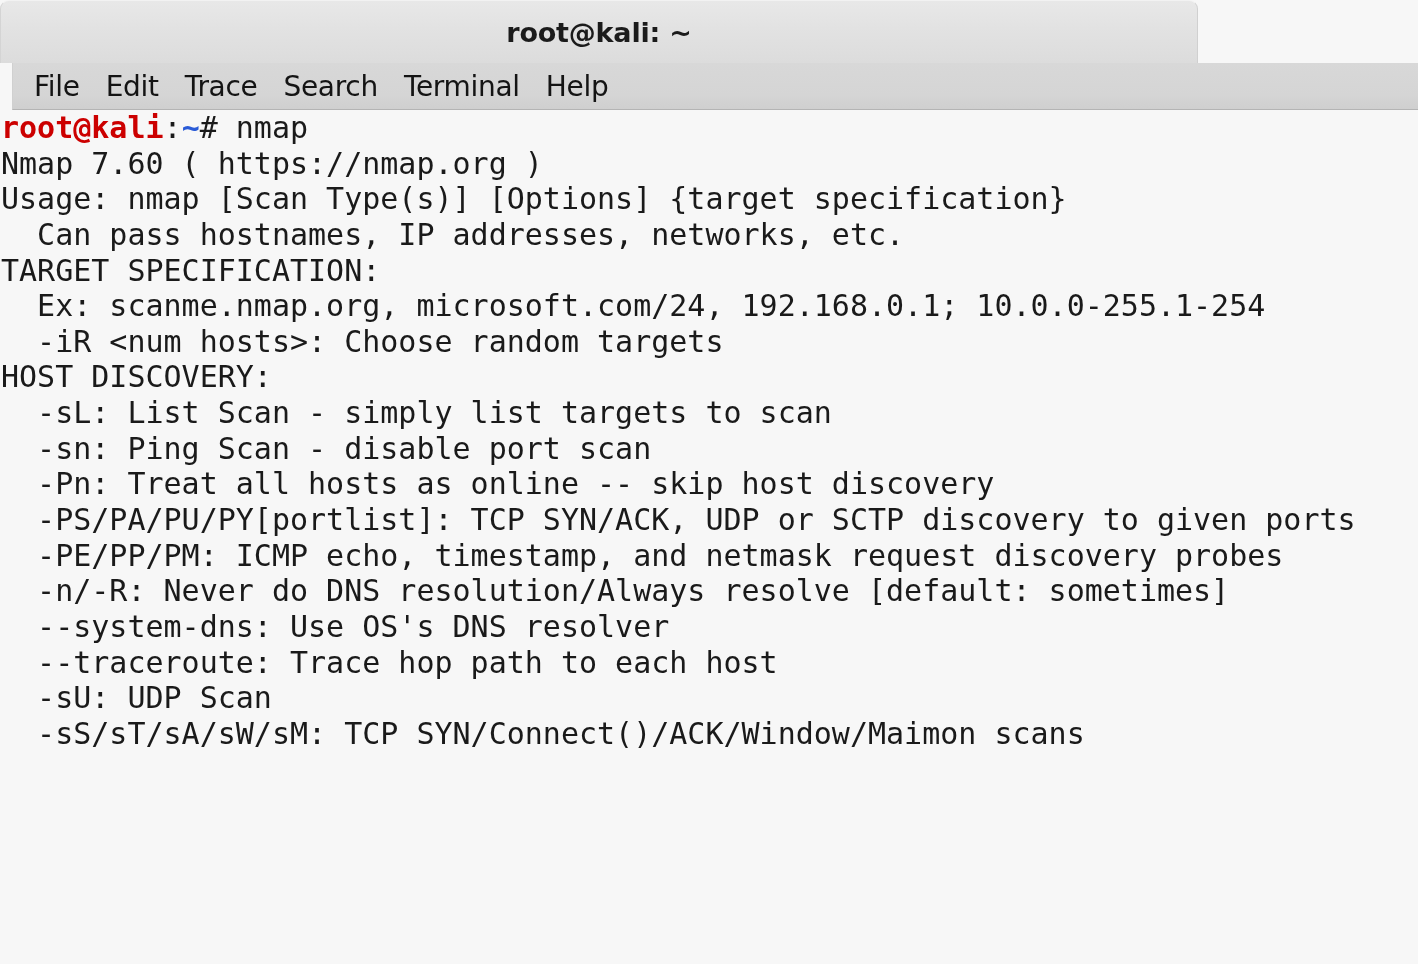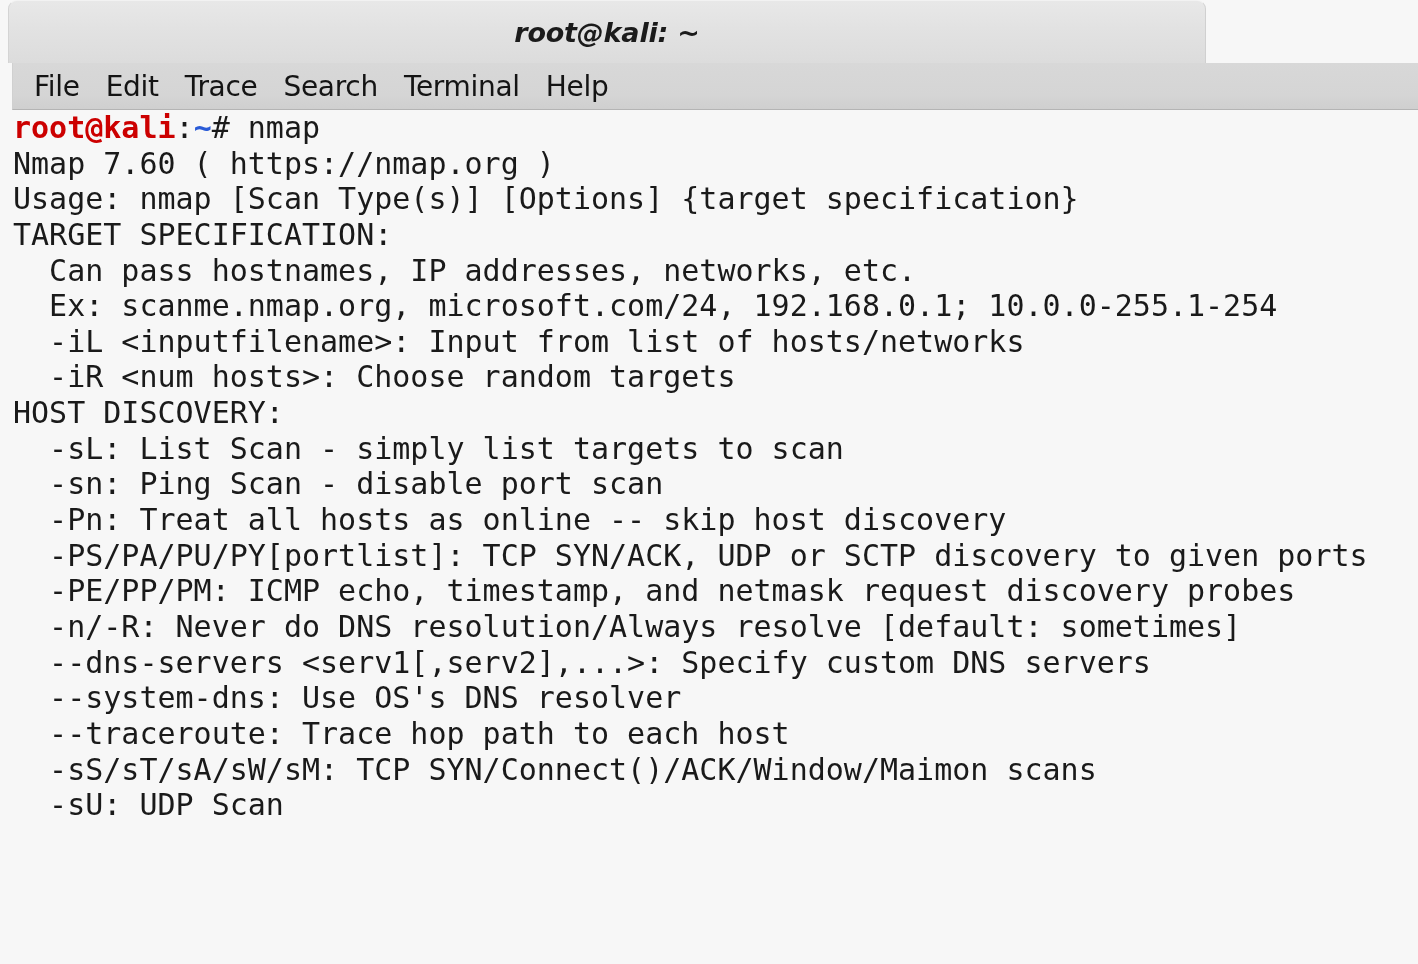--- a/index.html
+++ b/index.html
@@ -16,33 +16,32 @@
     width: 1418px;
     height: 964px;
     overflow: hidden;
     background: #f7f7f7;
     box-sizing: border-box;
   }
 
   
   #titlebar {
     position: absolute;
-    left: 8px;
+    left: 0;
     top: 0;
     width: 1198px;
     height: 63px;
     background: linear-gradient(to bottom, #e8e8e8 0%, #e2e2e2 45%, #dcdcdc 100%);
     border-top-left-radius: 9px;
     border-top-right-radius: 9px;
     border-top: 1px solid #f2f2f2;
     border-left: 1px solid #d4d4d4;
     border-right: 1px solid #d0d0d0;
     box-sizing: border-box;
     overflow: hidden;
-    font-style: italic;
   }
   #titlebar-title {
     position: absolute;
     left: 0;
     top: 0;
     width: 100%;
     height: 63px;
     line-height: 63px;
     text-align: center;
     font-family: "DejaVu Sans", sans-serif;
@@ -90,21 +89,20 @@
     height: 854px;
     background: #f7f7f7;
     overflow: hidden;
     box-sizing: border-box;
   }
   #term-lines {
     position: absolute;
     left: 0px;
     top: 0px;
     width: 1248px;
-    padding-left: 12px;
   }
   .tline {
     height: 35.65px;
     line-height: 35.65px;
     font-family: "DejaVu Sans Mono", monospace;
     font-size: 30px;
     color: #1a1a1a;
     white-space: pre;
     letter-spacing: 0px;
     padding-left: 1px;
@@ -141,33 +139,31 @@
     <div class="menu-item">Search</div>
     <div class="menu-item">Terminal</div>
     <div class="menu-item">Help</div>
   </div>
 
   <div id="terminal">
     <div id="term-lines">
       <div class="tline"><span class="p-user">root@kali</span><span class="p-colon">:</span><span class="p-path">~</span><span class="p-hash"># </span><span class="p-hash">nmap</span></div>
     <div class="tline">Nmap 7.60 ( https://nmap.org )</div>
         <div class="tline">Usage: nmap [Scan Type(s)] [Options] {target specification}</div>
+        <div class="tline">  Can pass hostnames, IP addresses, networks, etc.</div>
         <div class="tline">TARGET SPECIFICATION:</div>
-        <div class="tline">  Can pass hostnames, IP addresses, networks, etc.</div>
         <div class="tline">  Ex: scanme.nmap.org, microsoft.com/24, 192.168.0.1; 10.0.0-255.1-254</div>
-        <div class="tline">  -iL &lt;inputfilename&gt;: Input from list of hosts/networks</div>
         <div class="tline">  -iR &lt;num hosts&gt;: Choose random targets</div>
         <div class="tline">HOST DISCOVERY:</div>
         <div class="tline">  -sL: List Scan - simply list targets to scan</div>
         <div class="tline">  -sn: Ping Scan - disable port scan</div>
         <div class="tline">  -Pn: Treat all hosts as online -- skip host discovery</div>
         <div class="tline">  -PS/PA/PU/PY[portlist]: TCP SYN/ACK, UDP or SCTP discovery to given ports</div>
         <div class="tline">  -PE/PP/PM: ICMP echo, timestamp, and netmask request discovery probes</div>
         <div class="tline">  -n/-R: Never do DNS resolution/Always resolve [default: sometimes]</div>
-        <div class="tline">  --dns-servers &lt;serv1[,serv2],...&gt;: Specify custom DNS servers</div>
         <div class="tline">  --system-dns: Use OS's DNS resolver</div>
         <div class="tline">  --traceroute: Trace hop path to each host</div>
+        <div class="tline">  -sU: UDP Scan</div>
         <div class="tline">  -sS/sT/sA/sW/sM: TCP SYN/Connect()/ACK/Window/Maimon scans</div>
-        <div class="tline">  -sU: UDP Scan</div>
       </div>
   </div>
 
 </div>
 
 </body></html>

